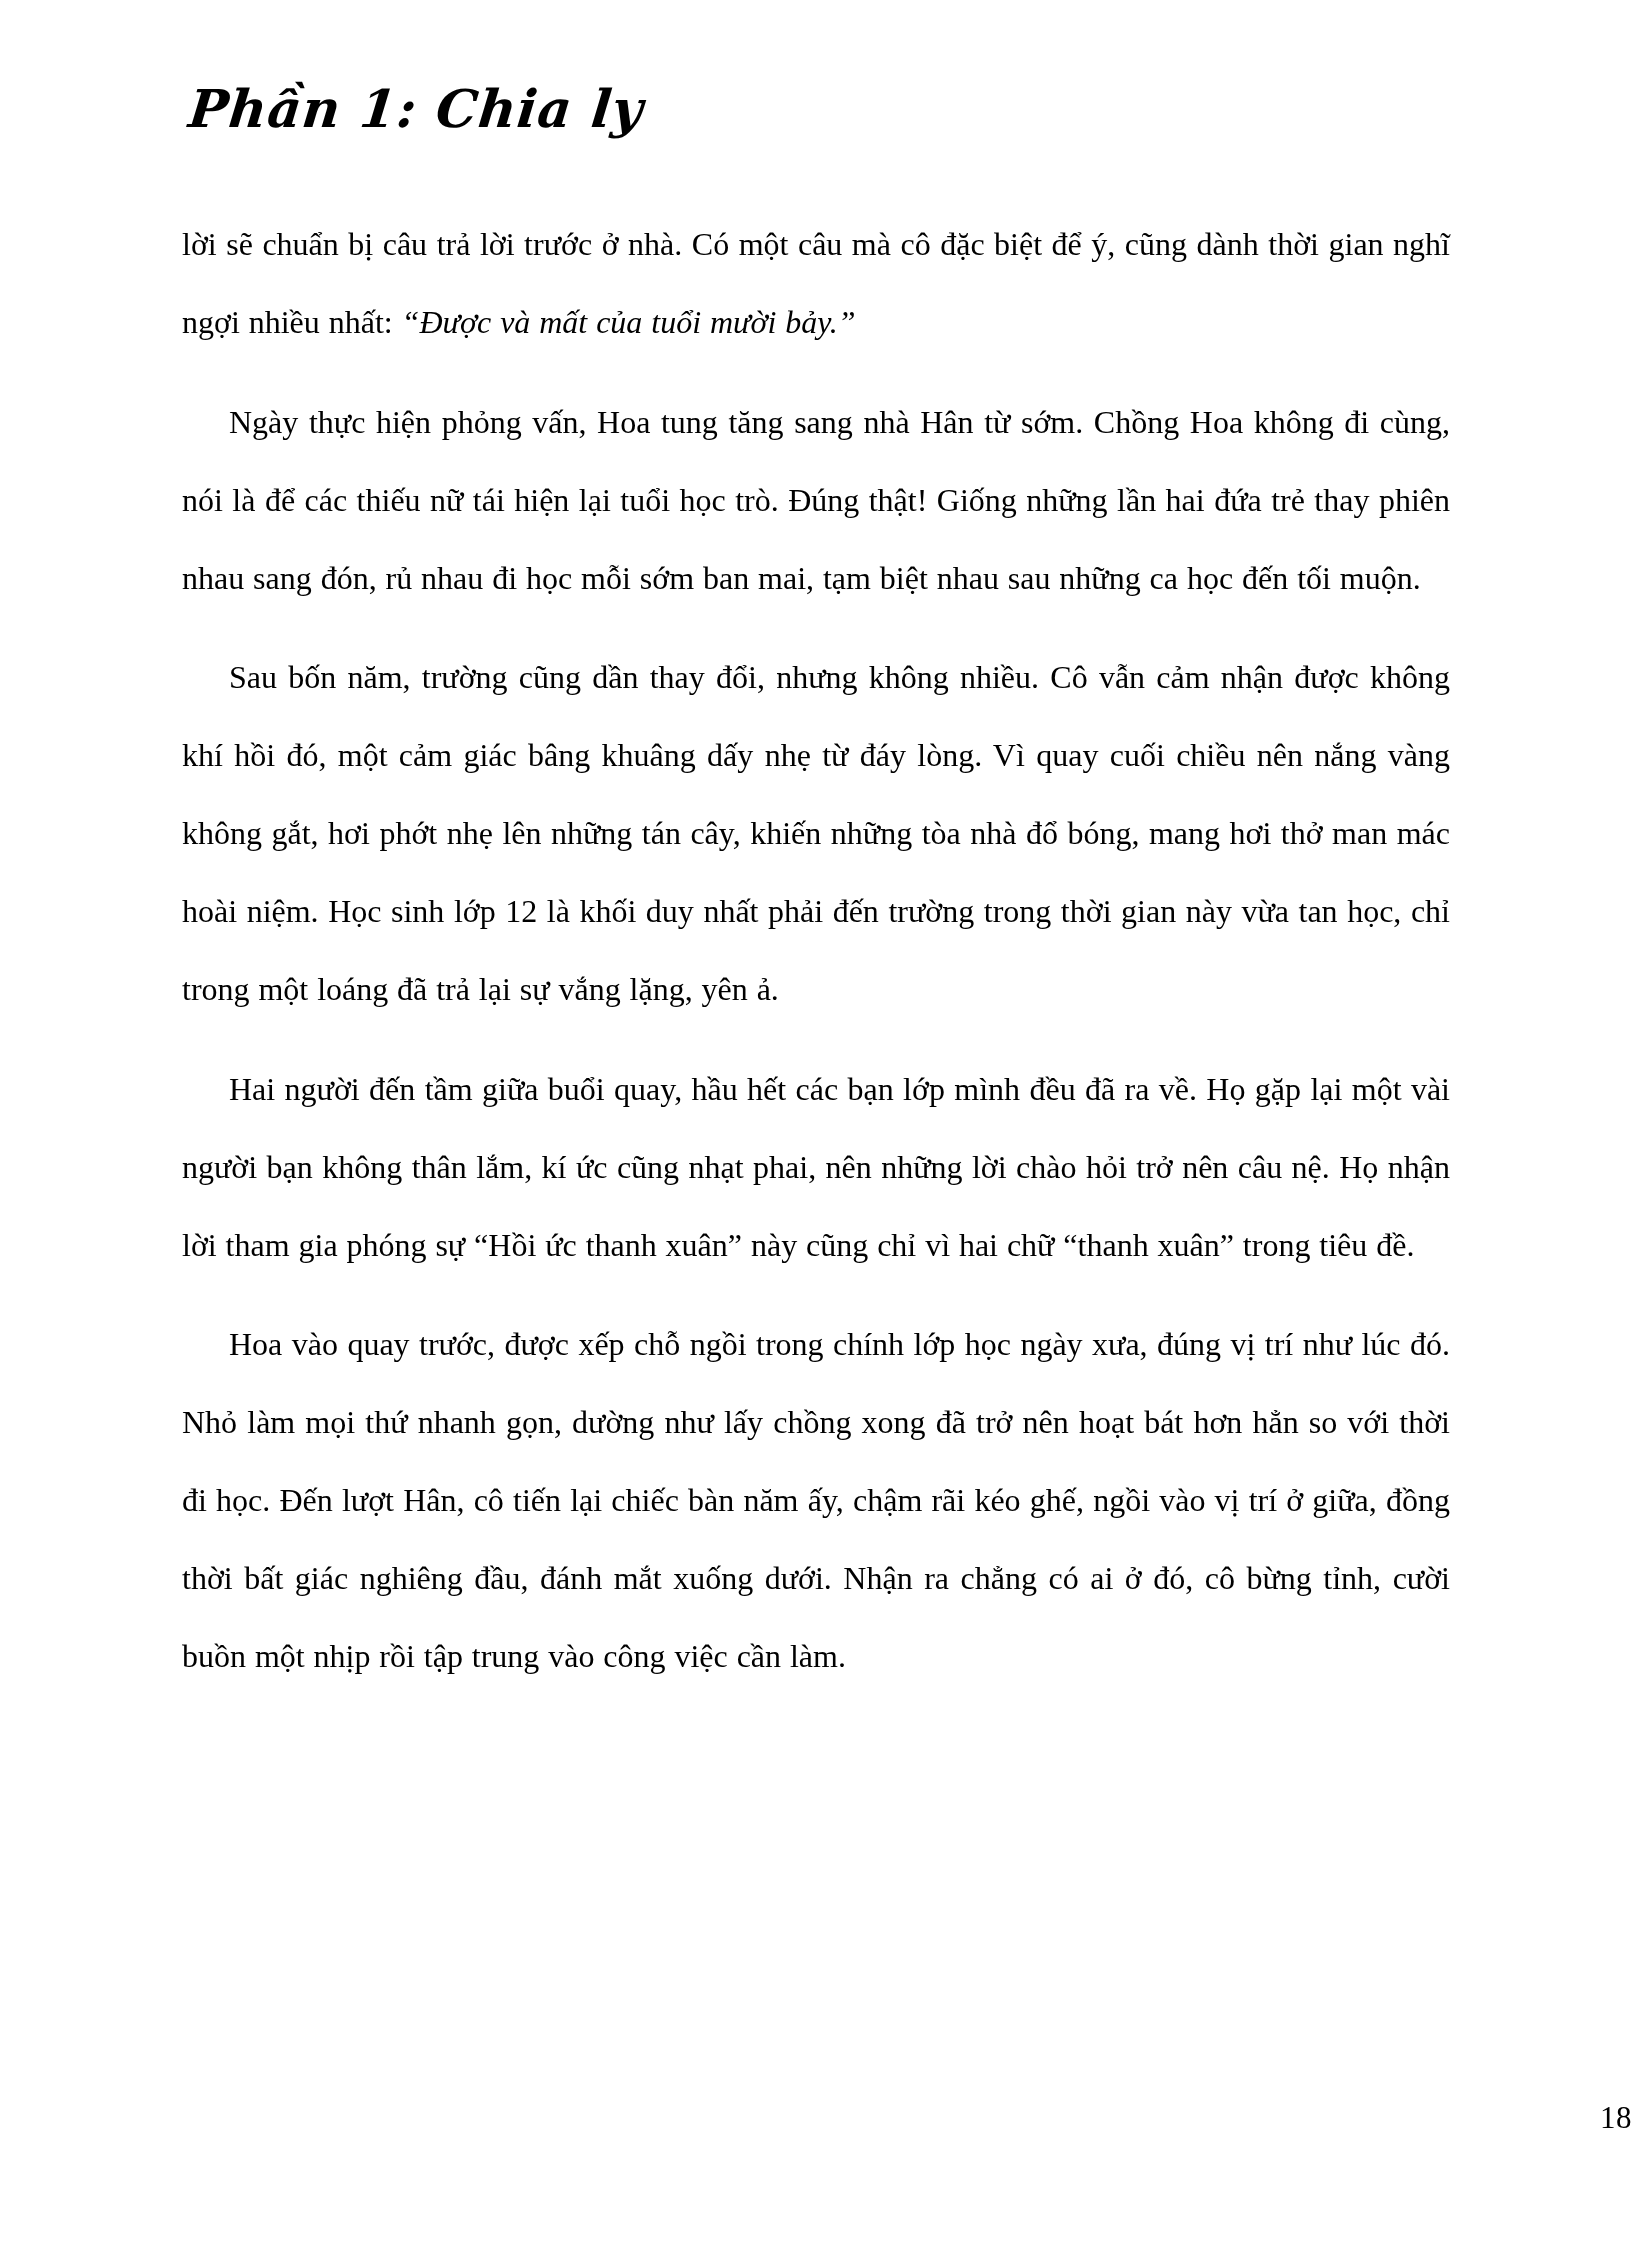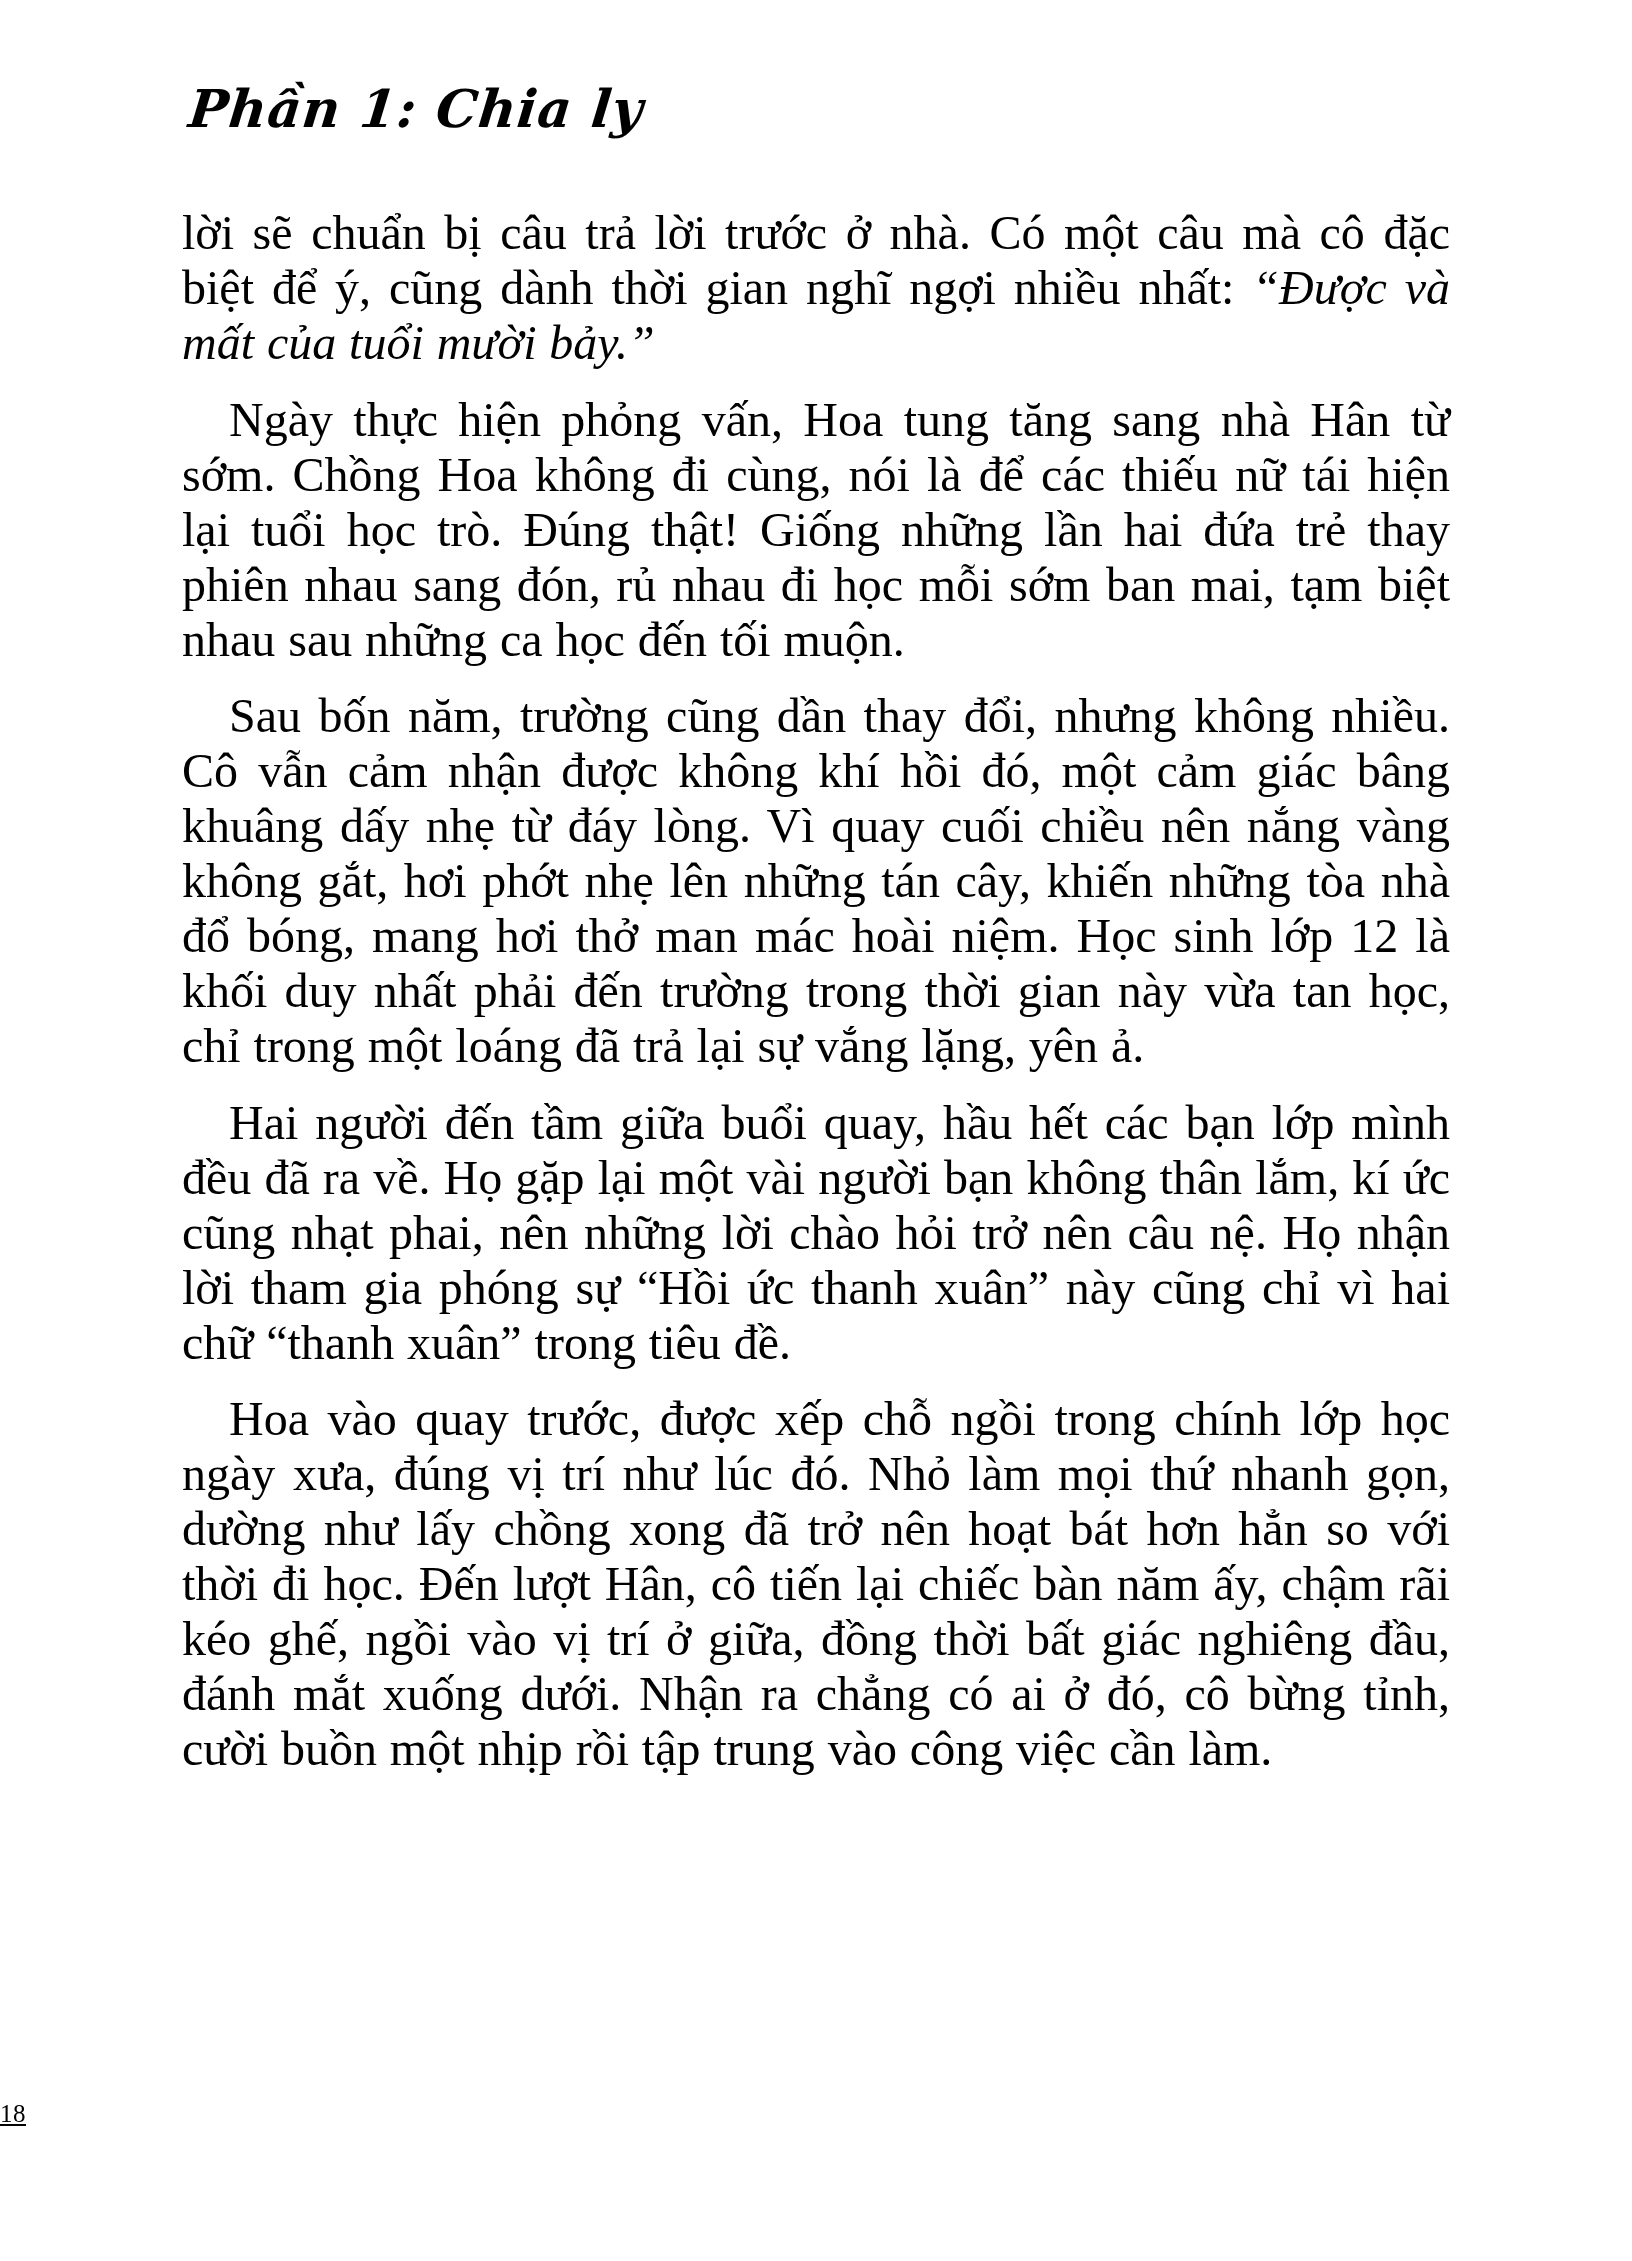--- a/index.html
+++ b/index.html
@@ -27,44 +27,43 @@
     letter-spacing: 0.9px;
     transform: skewX(-6deg);
     transform-origin: left bottom;
     white-space: nowrap;
   }
   .body-text {
     position: absolute;
     left: 182px;
     top: 205px;
     width: 1268px;
-    font-size: 48px;
-    line-height: 55px;
+    font-size: 32px;
+    line-height: 78px;
     text-align: justify;
     word-spacing: 0.9px;
   }
   .body-text p {
     margin: 0 0 21.5px 0;
     text-indent: 47px;
   }
   .body-text p.no-indent {
     text-indent: 0;
   }
   .seg-italic {
     font-style: italic;
   }
   .page-number {
     position: absolute;
     left: 0;
     top: 2100px;
     width: 100%;
-    text-align: left;
-    font-size: 25px;
+    text-align: right;
+    font-size: 31px;
     letter-spacing: 0.5px;
-    text-decoration: underline;
   }
 </style>
 </head>
 <body>
 
 <div class="page">
   <div class="running-header">Phần 1: Chia ly</div>
 
   <div class="body-text" id="body-text">
       <p class="no-indent"><span>lời sẽ chuẩn bị câu trả lời trước ở nhà. Có một câu mà cô đặc biệt để ý, cũng dành thời gian nghĩ ngợi nhiều nhất: </span><span class="seg-italic">“Được và mất của tuổi mười bảy.”</span></p>

